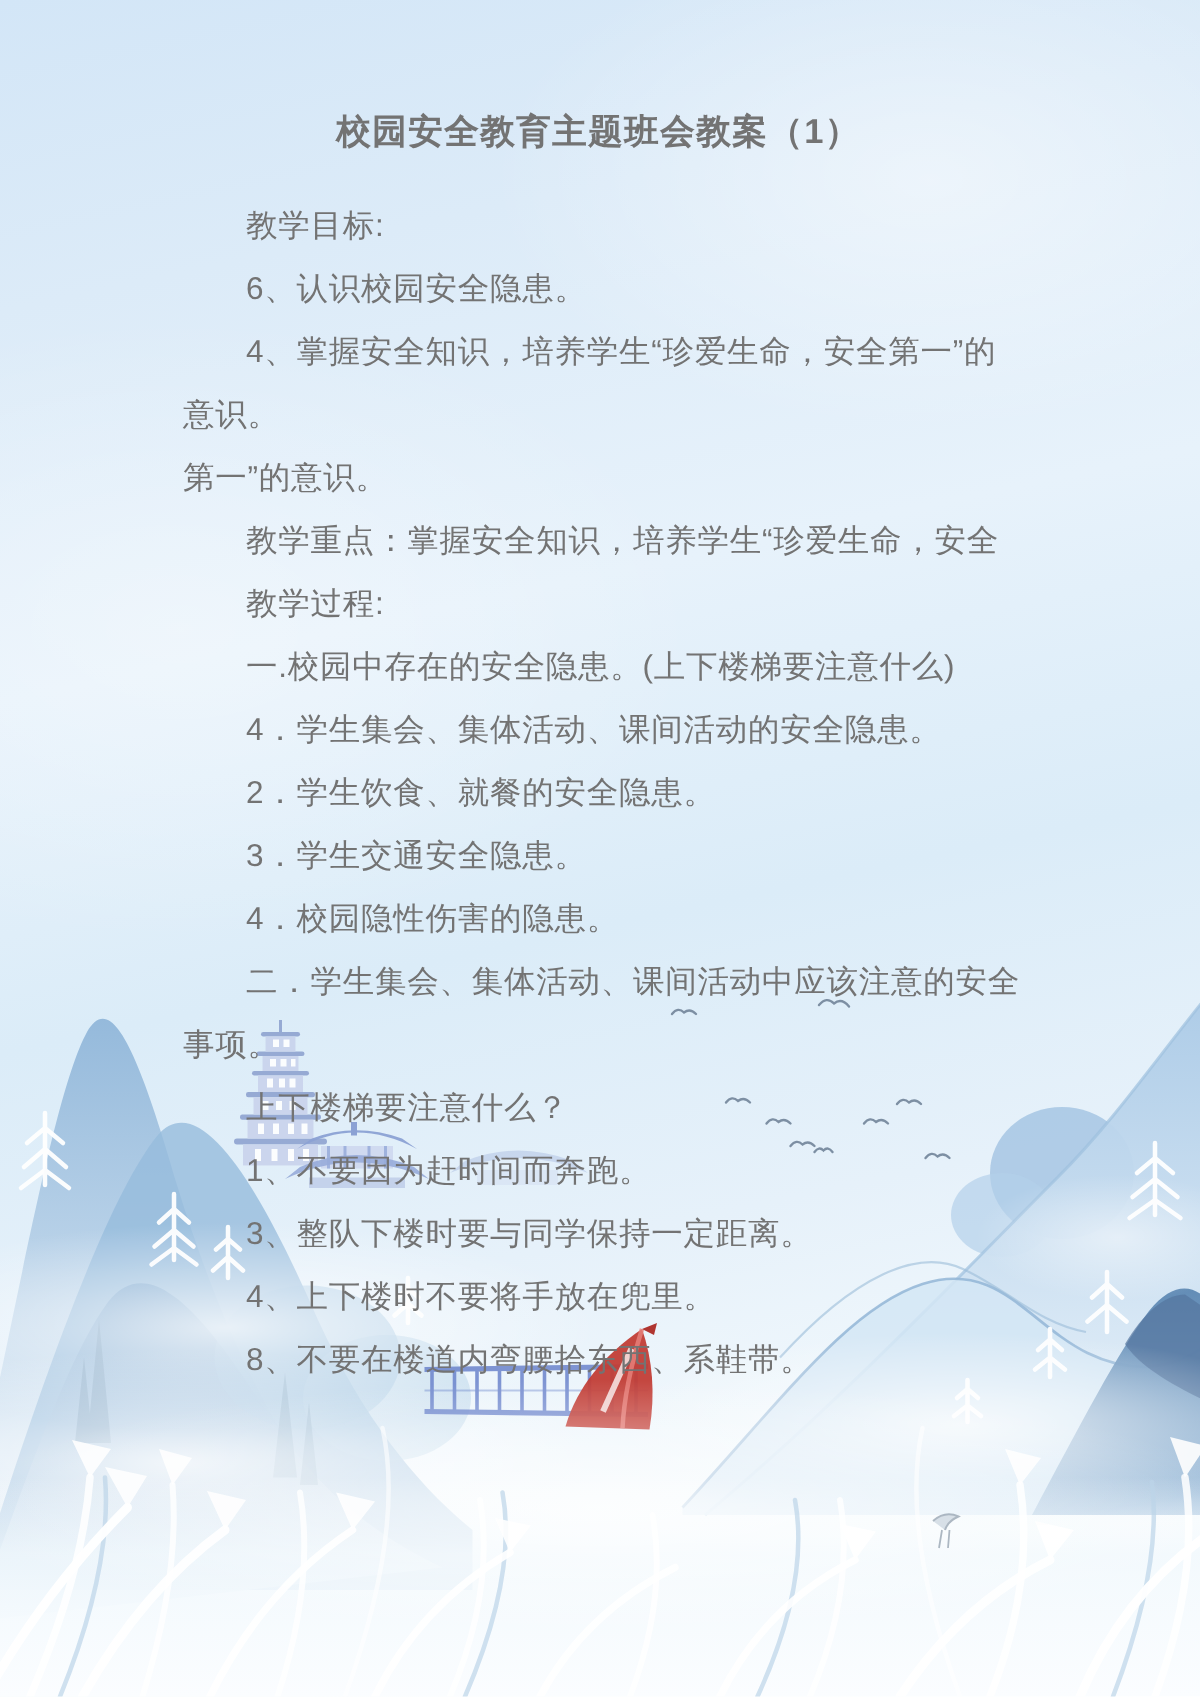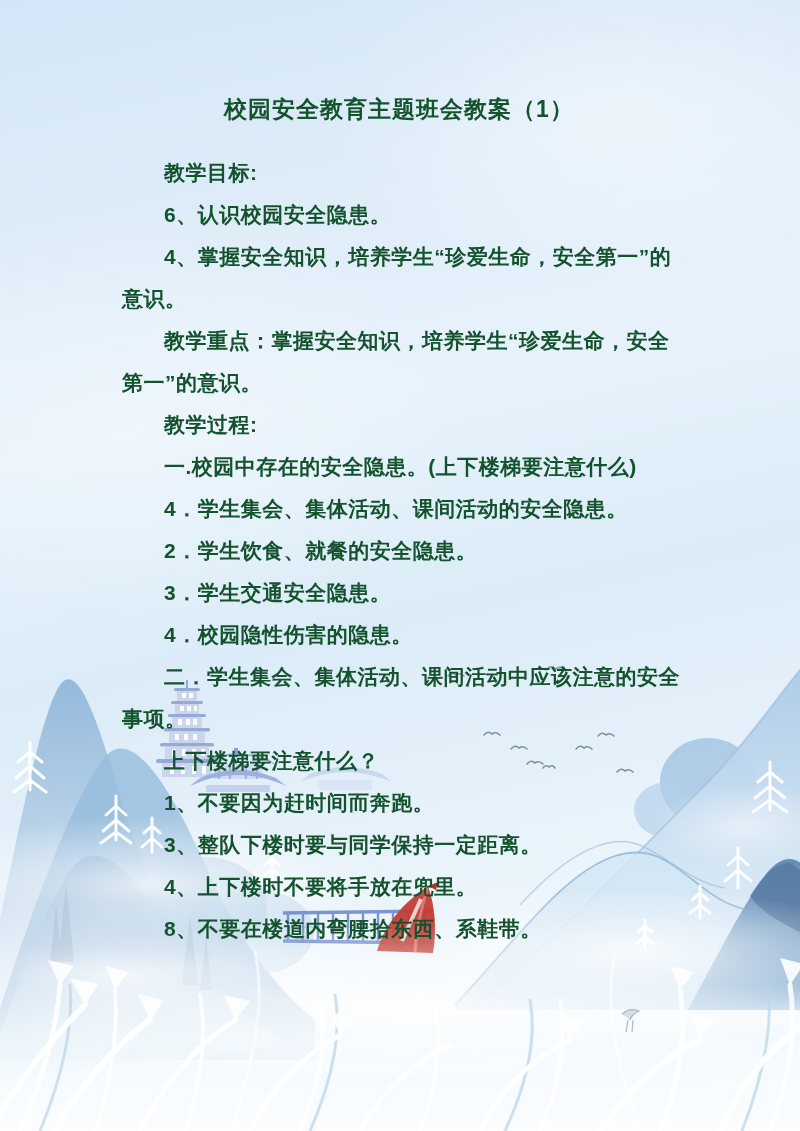--- a/index.html
+++ b/index.html
@@ -7,30 +7,30 @@
     width:800px;height:1131px;position:relative;overflow:hidden;
     font-family:"Liberation Sans","DejaVu Sans",sans-serif;
     background:
       radial-gradient(420px 240px at 620px 120px, rgba(255,255,255,.45), rgba(255,255,255,0) 70%),
       radial-gradient(500px 300px at 120px 420px, rgba(255,255,255,.35), rgba(255,255,255,0) 70%),
       linear-gradient(168deg,#d3e6f7 0%,#dcebf8 16%,#e7f2fb 36%,#dbecf8 54%,#e6f1fa 70%,#f4fafd 86%,#ffffff 100%);
   }
   #bg{position:absolute;inset:0;z-index:0;}
   .doc{
     position:absolute;inset:0;z-index:1;
-    padding:90px 124px 0 122px;
-    color:#14532d;
+    padding:68px 124px 0 122px;
+    color:#737373;
   }
   .title{
     margin:0 0 24px 0;
     font-size:23px;font-weight:700;line-height:38px;
     text-align:center;letter-spacing:1px;white-space:nowrap;
   }
   .line{
-    margin:0;font-size:21px;font-weight:700;line-height:42px;
+    margin:0;font-size:21px;font-weight:400;line-height:42px;
     white-space:nowrap;letter-spacing:.5px;
   }
   .indent{padding-left:42px;}
 </style>
 </head>
 <body>
 
 <svg id="bg" width="800" height="1131" viewBox="0 0 800 1131" aria-hidden="true">
   <defs>
     <linearGradient id="gL" x1="0" y1="0" x2="0" y2="1">
@@ -240,22 +240,22 @@
     <path d="M628,1020 l-2,12 M633,1020 l-1,12" stroke="#9aa7b4" stroke-width="1.2" fill="none"></path>
   </g>
 </svg>
 
 <div class="doc">
   <h1 class="title">校园安全教育主题班会教案（1）</h1>
   <p class="line indent">教学目标:</p>
   <p class="line indent">6、认识校园安全隐患。</p>
   <p class="line indent">4、掌握安全知识，培养学生“珍爱生命，安全第一”的</p>
   <p class="line">意识。</p>
+  <p class="line">第一”的意识。</p>
   <p class="line indent">教学重点：掌握安全知识，培养学生“珍爱生命，安全</p>
-  <p class="line">第一”的意识。</p>
   <p class="line indent">教学过程:</p>
   <p class="line indent">一.校园中存在的安全隐患。(上下楼梯要注意什么)</p>
   <p class="line indent">4．学生集会、集体活动、课间活动的安全隐患。</p>
   <p class="line indent">2．学生饮食、就餐的安全隐患。</p>
   <p class="line indent">3．学生交通安全隐患。</p>
   <p class="line indent">4．校园隐性伤害的隐患。</p>
   <p class="line indent">二．学生集会、集体活动、课间活动中应该注意的安全</p>
   <p class="line">事项。</p>
   <p class="line indent">上下楼梯要注意什么？</p>
   <p class="line indent">1、不要因为赶时间而奔跑。</p>

